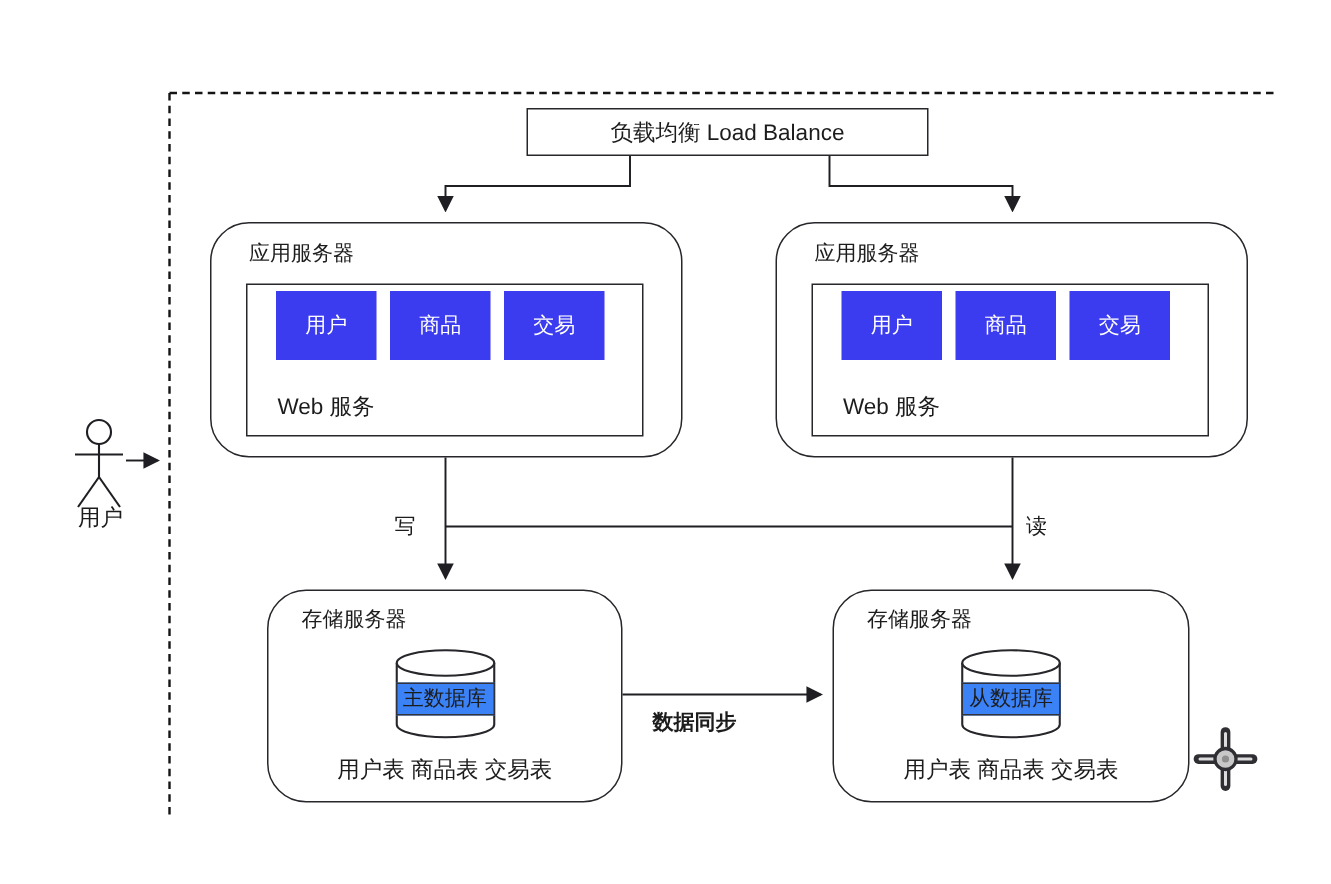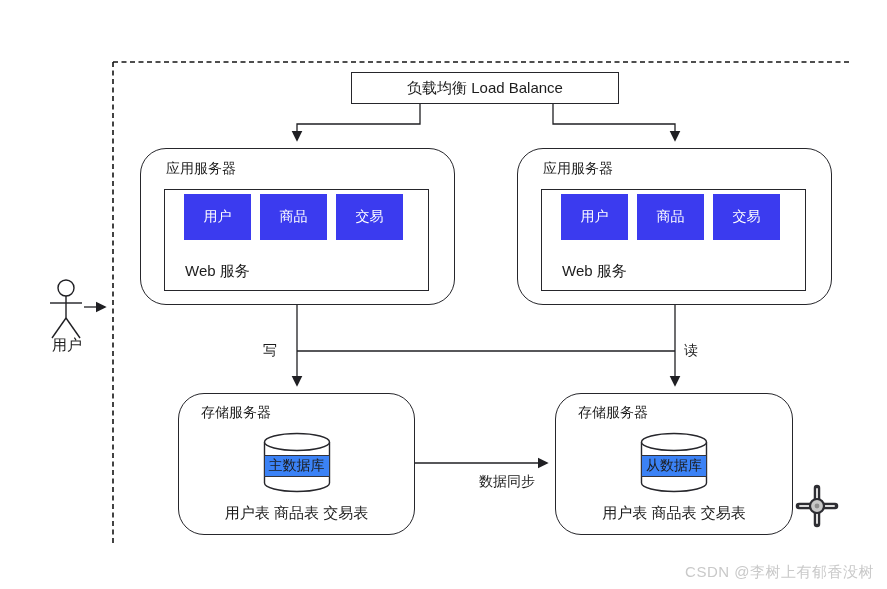--- a/index.html
+++ b/index.html
@@ -25,21 +25,21 @@
   .storage-left{left:178px;width:237px;}
   .storage-right{left:555px;width:238px;}
   .storage-title{position:absolute;left:22px;top:10px;font-size:14px;}
   .cylinder{position:absolute;left:50%;margin-left:-34px;top:38px;}
   .db-label{position:absolute;left:50%;transform:translateX(-50%);top:61px;background:#3b82f6;
             border:1px solid #33333a;padding:1px 4px;font-size:14px;white-space:nowrap;z-index:3;}
   .tables-label{position:absolute;left:0;right:0;bottom:11px;text-align:center;font-size:15px;white-space:nowrap;}
   .edge-label{position:absolute;font-size:14px;z-index:4;}
   .write-label{left:263px;top:342px;width:24px;text-align:left;}
   .read-label{left:684px;top:342px;width:24px;text-align:left;}
-  .sync-label{left:435px;top:473px;width:100px;text-align:right;}
+  .sync-label{left:435px;top:473px;width:100px;text-align:left;font-weight:bold;}
   .actor-label{position:absolute;left:48px;top:336px;width:38px;text-align:center;font-size:15px;z-index:2;}
   .watermark{position:absolute;right:13px;top:563px;font-size:15px;color:var(--watermark-color,#c9c9c9);
              letter-spacing:.5px;z-index:6;}
   .crosshair{position:absolute;left:794px;top:483px;z-index:6;}
 </style>
 </head>
 <body>
 
 <div id="stage">
 
@@ -138,15 +138,14 @@
     <g stroke="#dcdcdc" stroke-width="2" stroke-linecap="round">
       <path d="M23,6 V15"></path>
       <path d="M23,31 V40"></path>
       <path d="M6,23 H15"></path>
       <path d="M31,23 H40"></path>
     </g>
     <circle cx="23" cy="23" r="7" fill="#c8c8c8" stroke="#2e2e33" stroke-width="2.2"></circle>
     <circle cx="23" cy="23" r="2.4" fill="#8f8f8f"></circle>
   </svg>
 
-  <div class="watermark">CSDN @李树上有郁香没树</div>
 
 </div>
 
 </body></html>

